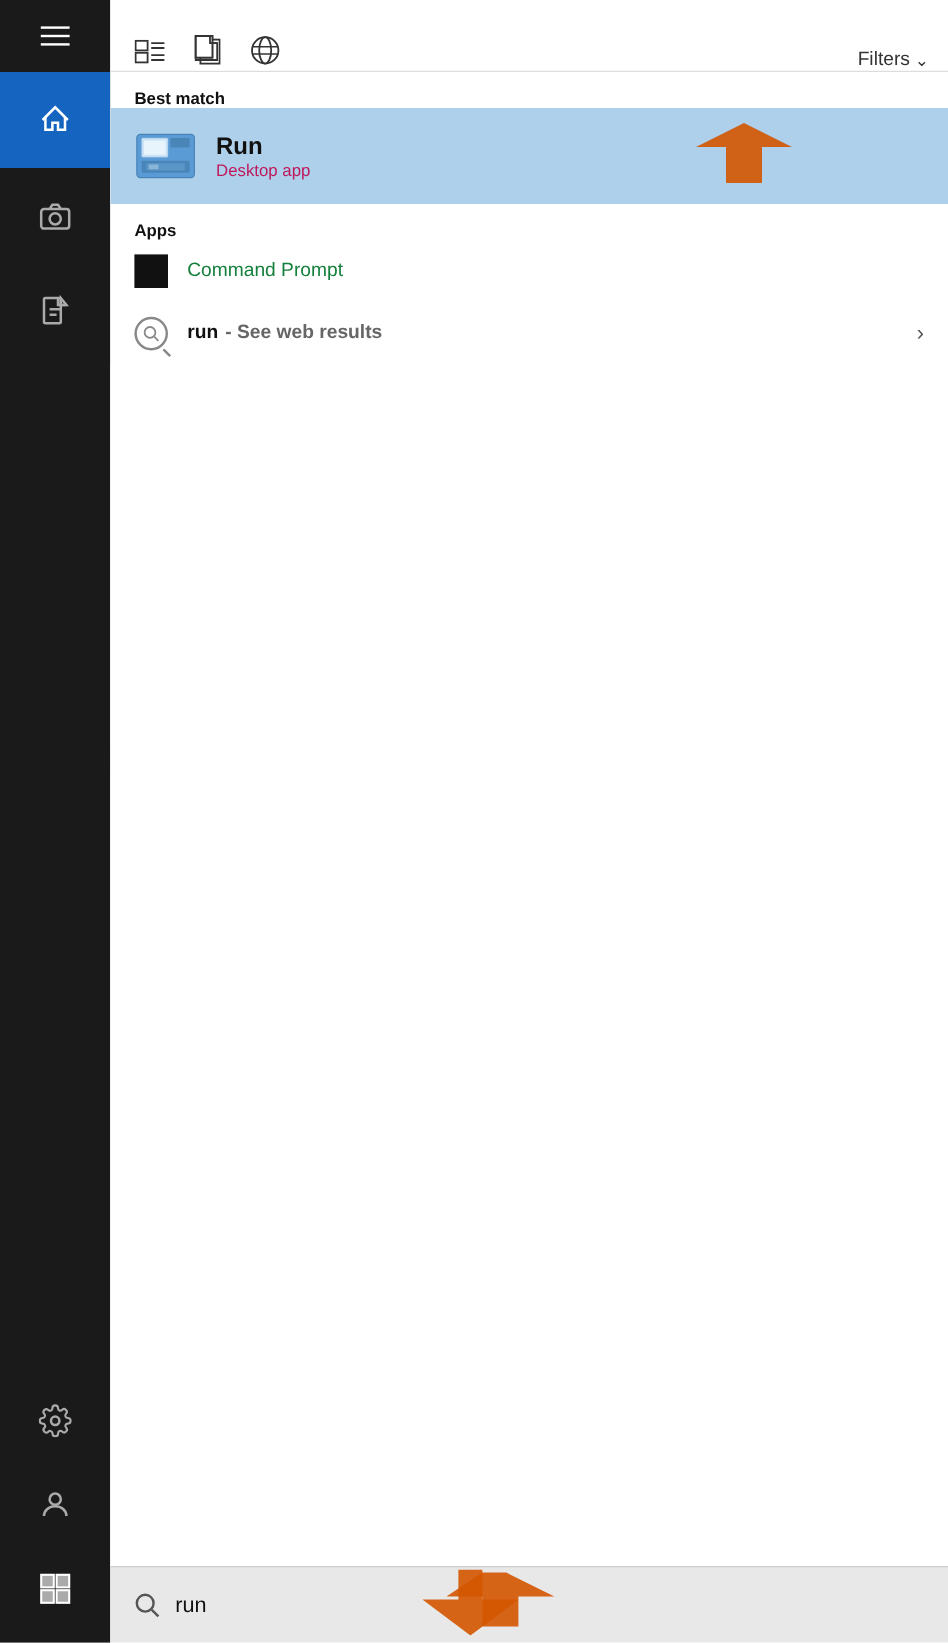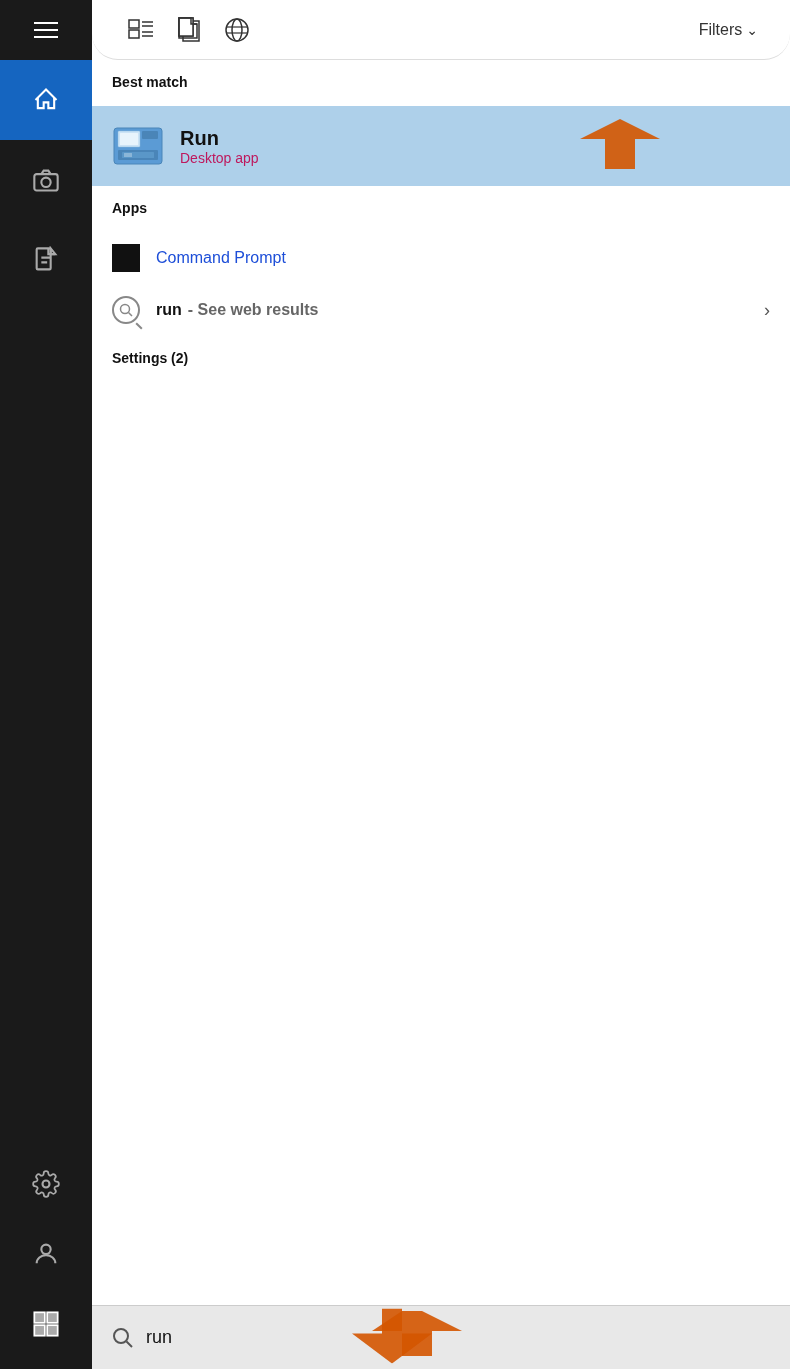--- a/index.html
+++ b/index.html
@@ -127,26 +127,25 @@
       flex-direction: column;
       background: #fff;
       position: relative;
       overflow: hidden;
     }
 
     
     .toolbar {
       height: 60px;
       display: flex;
-      align-items: center;
-      padding: 0 32px;
+      align-items: flex-end;
+      padding: 0 16px;
       gap: 16px;
       border-bottom: 1px solid #ddd;
       background: #fff;
-      border-radius: 26px;
     }
 
     .toolbar-icon {
       display: flex;
       align-items: center;
       justify-content: center;
       cursor: pointer;
       padding: 4px;
     }
 
@@ -166,21 +165,21 @@
       display: flex;
       flex-direction: column;
       background: #fff;
       position: relative;
     }
 
     .section-label {
       font-size: 14px;
       font-weight: 700;
       color: #111;
-      padding: 14px 20px 16px 20px;
+      padding: 14px 20px 0 20px;
     }
 
     
     .best-match-item {
       display: flex;
       align-items: center;
       padding: 12px 20px;
       background: #aed0ea;
       cursor: pointer;
       position: relative;
@@ -232,21 +231,21 @@
     .app-icon-black {
       width: 28px;
       height: 28px;
       background: #111;
       margin-right: 16px;
       flex-shrink: 0;
     }
 
     .app-name-text {
       font-size: 16px;
-      color: #1d4ed8;
+      color: #15803d;
     }
 
     
     .search-suggestion-item {
       display: flex;
       align-items: center;
       padding: 10px 20px;
       cursor: pointer;
       min-height: 52px;
       position: relative;
@@ -486,21 +485,20 @@
           <line x1="9.5" y1="9.5" x2="13" y2="13" stroke="#888" stroke-width="1.5"></line>
         </svg>
       </div>
       <div class="suggestion-text">
         <span class="query">run</span>
         <span class="suffix">- See web results</span>
       </div>
       <div class="chevron-right">›</div>
     </div>
 
-    <div class="section-label">Settings (2)</div>
 
     <div style="flex:1; background:#fff; position: relative; z-index: 1;"></div>
   </div>
 
   <div class="search-bar">
     <div class="search-bar-icon">
       <svg width="22" height="22" viewBox="0 0 22 22">
         <circle cx="9" cy="9" r="7" stroke="#555" stroke-width="2" fill="none"></circle>
         <line x1="14.5" y1="14.5" x2="20" y2="20" stroke="#555" stroke-width="2"></line>
       </svg>

